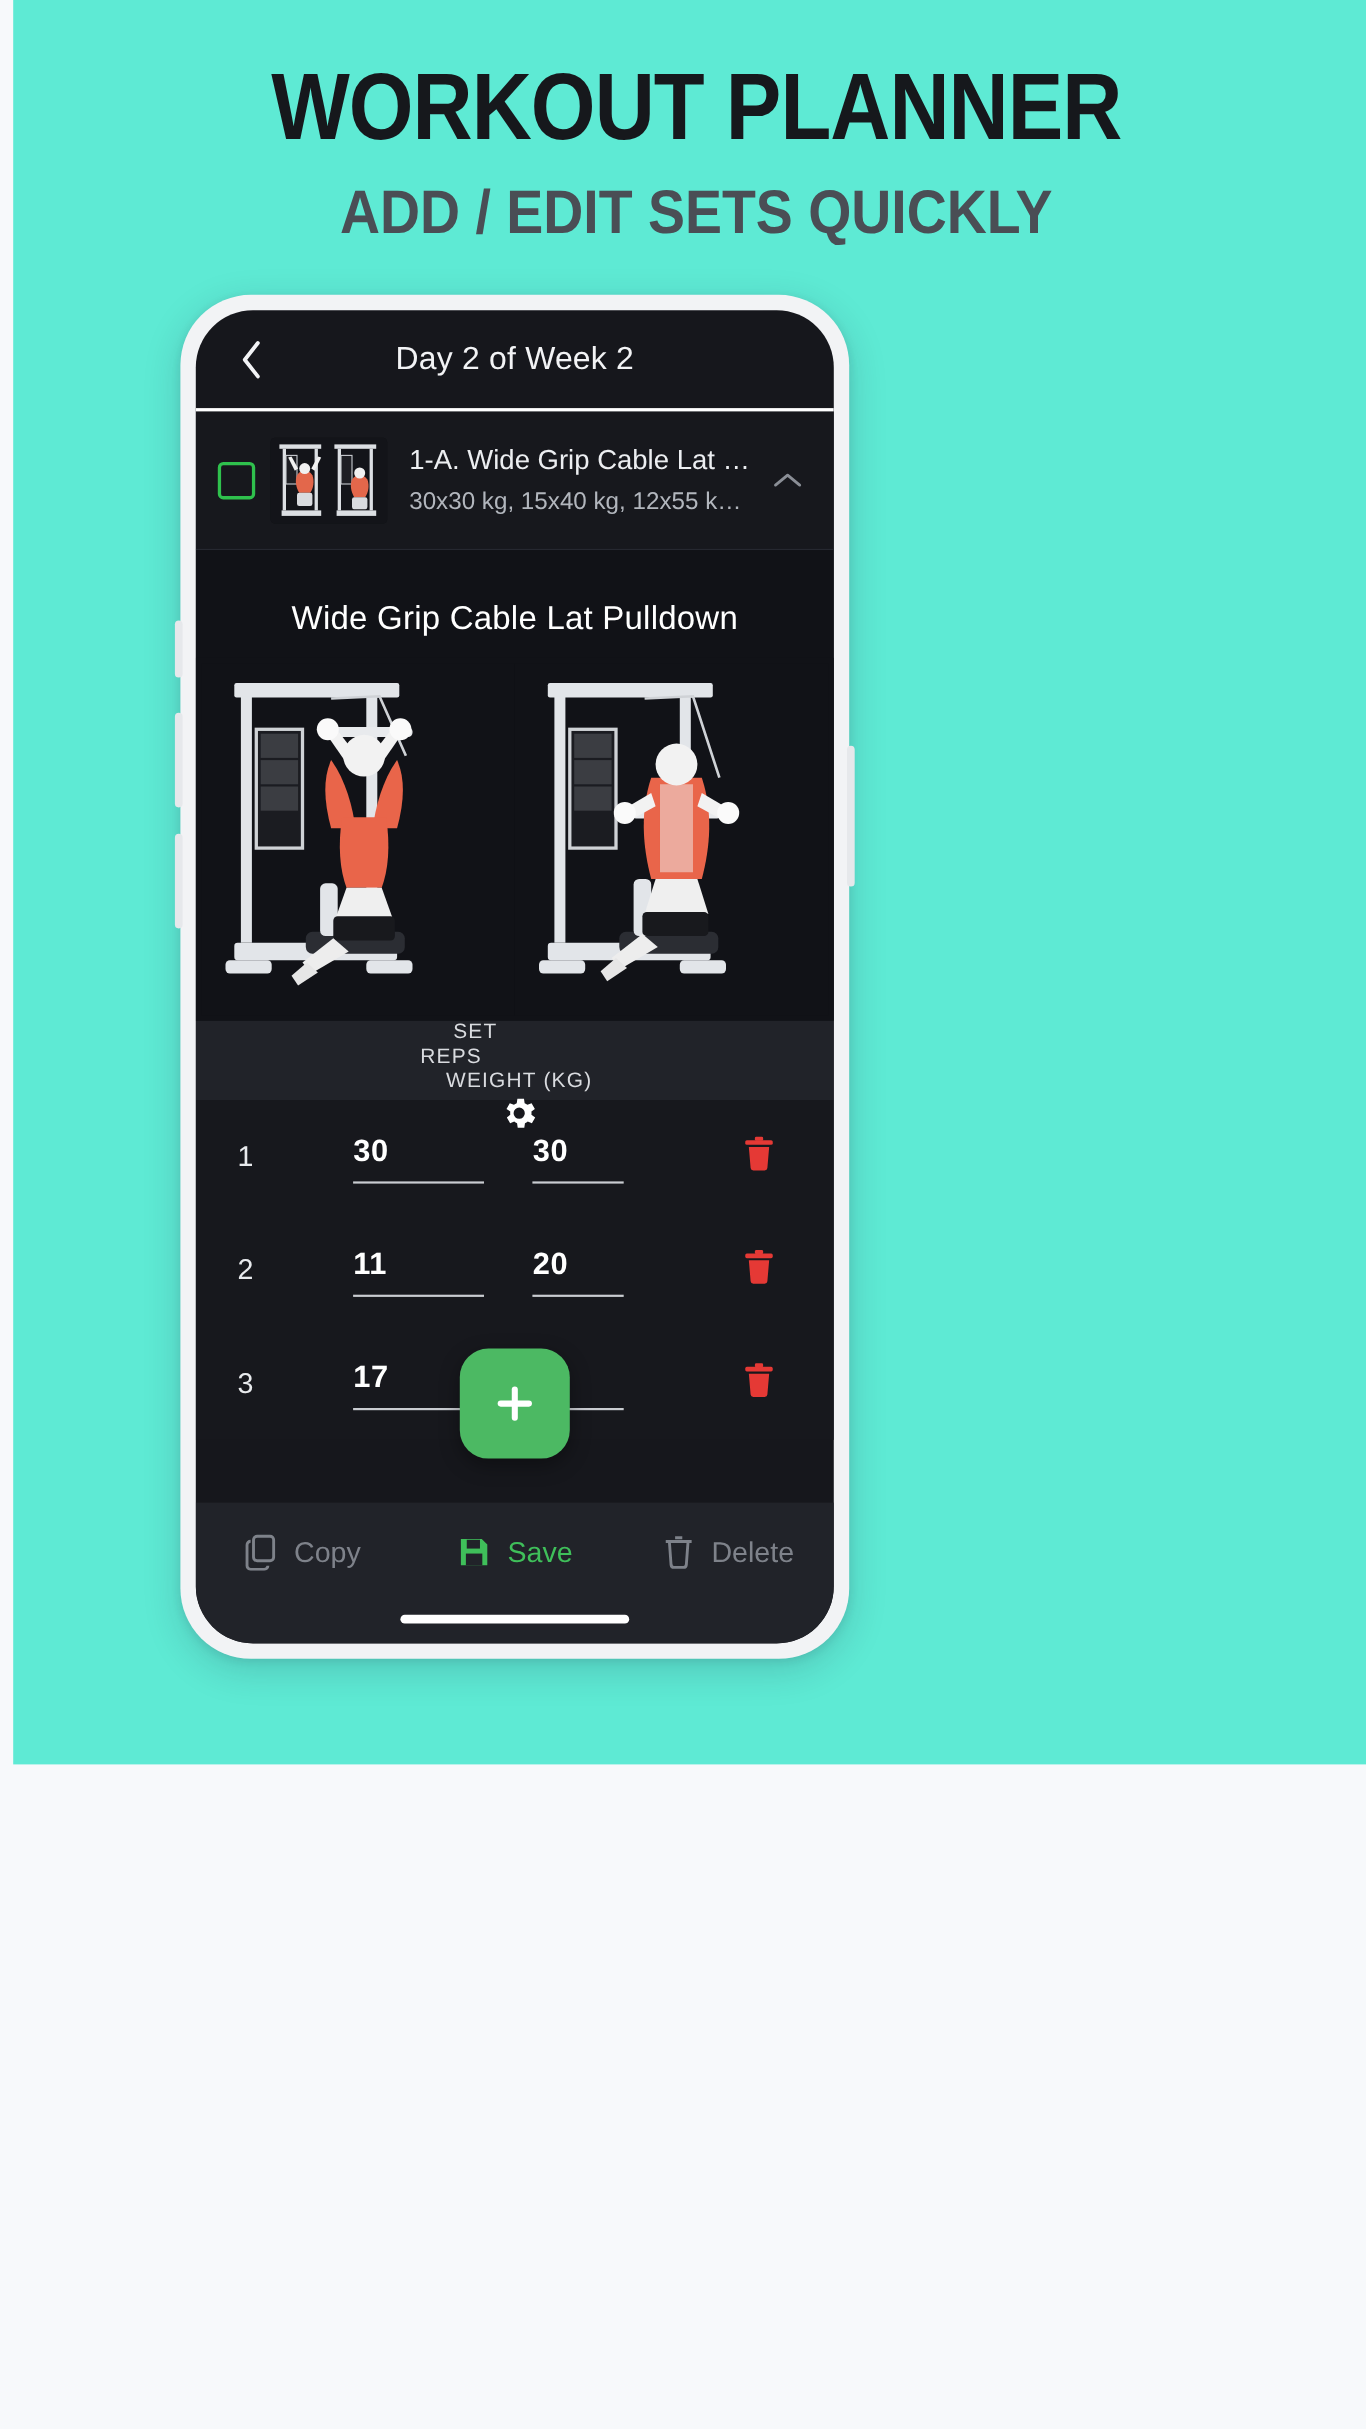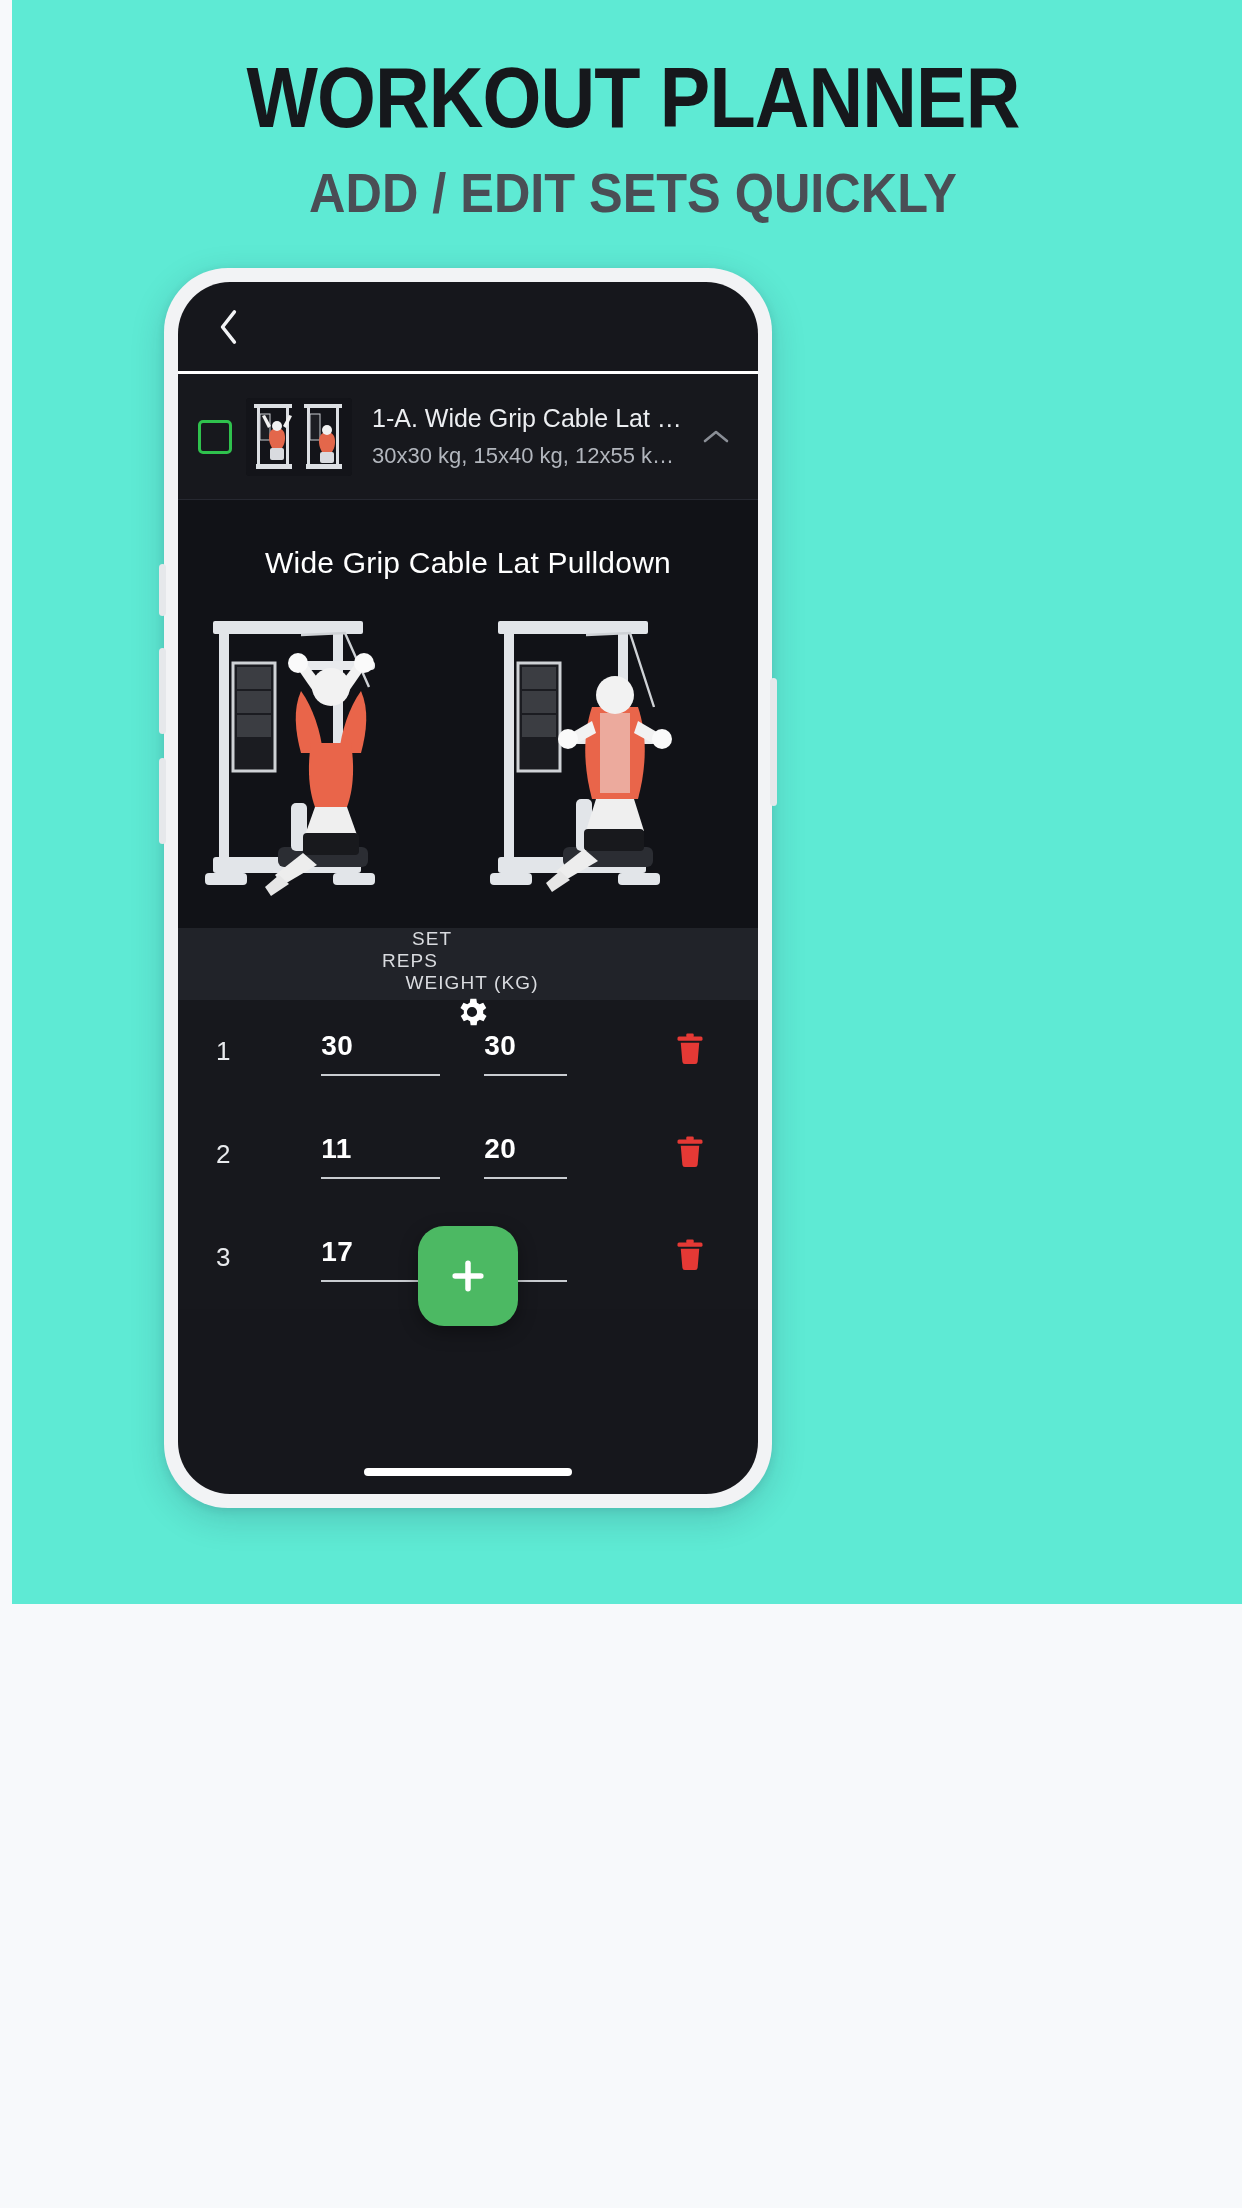--- a/index.html
+++ b/index.html
@@ -239,20 +239,21 @@
 
     <div class="screen">
 
 
       <div class="navbar">
         <div class="nav-back">
           <svg viewBox="0 0 24 36" fill="none" stroke="#f2f3f5" stroke-width="3.2" stroke-linecap="round" stroke-linejoin="round">
             <polyline points="17,4 6,18 17,32"></polyline>
           </svg>
         </div>
+        <div class="nav-title">Day 2 of Week 2</div>
       </div>
 
       <div class="ex-row">
         <div class="ex-check"></div>
         <div class="ex-thumb">
           <svg viewBox="0 0 106 78">
             <rect width="106" height="78" fill="#131419"></rect>
             <g fill="#dcdfe3">
               <rect x="8" y="6" width="38" height="4"></rect>
               <rect x="11" y="10" width="3" height="56"></rect>
@@ -433,18 +434,43 @@
 
       </div>
 
       <div class="fab">
         <svg viewBox="0 0 24 24" fill="none" stroke="#ffffff" stroke-width="3" stroke-linecap="round">
           <line x1="12" y1="5" x2="12" y2="19"></line>
           <line x1="5" y1="12" x2="19" y2="12"></line>
         </svg>
       </div>
 
+      <div class="bottombar">
+        <div class="bb-item bb-copy">
+          <svg viewBox="0 0 24 26" fill="none" stroke="#7e828a" stroke-width="2">
+            <rect x="7" y="2" width="14" height="17" rx="2.5"></rect>
+            <path d="M17 22.5a2.5 2.5 0 0 1-2.5 2.5H5a2.5 2.5 0 0 1-2.5-2.5V8A2.5 2.5 0 0 1 5 5.5"></path>
+          </svg>
+          <span>Copy</span>
+        </div>
+        <div class="bb-item bb-save">
+          <svg viewBox="0 0 24 24" fill="#3fbf5a">
+            <path d="M3 3h14.2L21 6.8V21H3V3z"></path>
+            <rect x="7" y="3.6" width="9" height="6" fill="#212329"></rect>
+            <rect x="6.4" y="13" width="11.2" height="8" fill="#212329"></rect>
+          </svg>
+          <span>Save</span>
+        </div>
+        <div class="bb-item bb-delete">
+          <svg viewBox="0 0 24 26" fill="none" stroke="#7e828a" stroke-width="2">
+            <path d="M3 5.6h18"></path>
+            <path d="M9.5 3h5"></path>
+            <path d="M5.5 5.6l1.2 16.2a2 2 0 0 0 2 1.8h6.6a2 2 0 0 0 2-1.8l1.2-16.2"></path>
+          </svg>
+          <span>Delete</span>
+        </div>
+      </div>
 
       <div class="home-indicator"></div>
 
     </div>
   </div>
 </div>
 
 </body></html>

